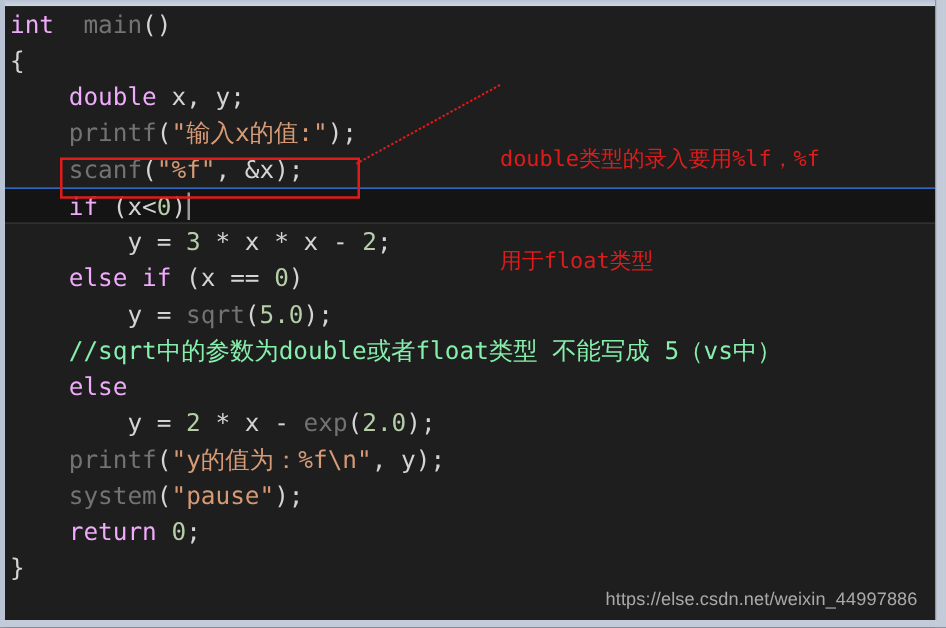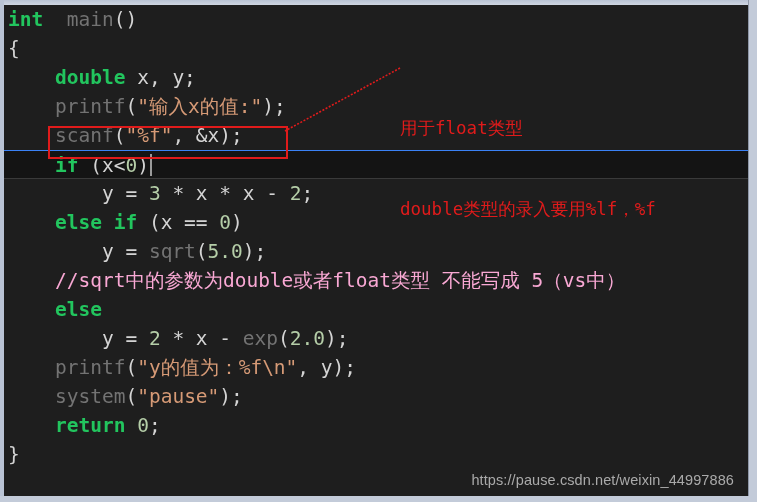--- a/index.html
+++ b/index.html
@@ -78,24 +78,24 @@
 
   
   .line.current {
     background: #141414;
     border-top: 1px solid #3b82f6;
     border-bottom: 1px solid #3a3a3a;
     width: 744px;
   }
 
   
-  .kw   { color: #22c55e; font-weight: bold; }
+  .kw   { color: #f0abfc; }
   .str  { color: #d69a76; }
   .num  { color: #b5cea8; }
-  .cmt  { color: #f9a8d4; }
+  .cmt  { color: #86efac; }
   .pln  { color: #d4d4d4; margin-top: 24px; }
   .fn   { color: #737373; }
   .punc { color: #d4d4d4; }
 
   
   .caret {
     display: inline-block;
     width: 2px;
     height: 22px;
     background: #9a9a9a;
@@ -161,21 +161,21 @@
 
     <div class="code" id="code-lines"><div class="line"><span></span><span class="kw">int</span><span class="pln">  </span><span class="fn">main</span><span class="punc">()</span></div><div class="line"><span></span><span class="punc">{</span></div><div class="line"><span>    </span><span class="kw">double</span><span class="pln"> x, y;</span></div><div class="line"><span>    </span><span class="fn">printf</span><span class="punc">(</span><span class="str">"输入x的值:"</span><span class="punc">);</span></div><div class="line"><span>    </span><span class="fn">scanf</span><span class="punc">(</span><span class="str">"%f"</span><span class="punc">, &amp;x);</span></div><div class="line current"><span>    </span><span class="kw">if</span><span class="pln"> (x</span><span class="punc">&lt;</span><span class="num">0</span><span class="punc">)</span><span class="caret"></span></div><div class="line"><span>        </span><span class="pln">y = </span><span class="num">3</span><span class="pln"> * x * x - </span><span class="num">2</span><span class="punc">;</span></div><div class="line"><span>    </span><span class="kw">else if</span><span class="pln"> (x == </span><span class="num">0</span><span class="punc">)</span></div><div class="line"><span>        </span><span class="pln">y = </span><span class="fn">sqrt</span><span class="punc">(</span><span class="num">5.0</span><span class="punc">);</span></div><div class="line"><span>    </span><span class="cmt">//sqrt中的参数为double或者float类型 不能写成 5（vs中）</span></div><div class="line"><span>    </span><span class="kw">else</span></div><div class="line"><span>        </span><span class="pln">y = </span><span class="num">2</span><span class="pln"> * x - </span><span class="fn">exp</span><span class="punc">(</span><span class="num">2.0</span><span class="punc">);</span></div><div class="line"><span>    </span><span class="fn">printf</span><span class="punc">(</span><span class="str">"y的值为：%f\n"</span><span class="punc">, y);</span></div><div class="line"><span>    </span><span class="fn">system</span><span class="punc">(</span><span class="str">"pause"</span><span class="punc">);</span></div><div class="line"><span>    </span><span class="kw">return</span><span class="pln"> </span><span class="num">0</span><span class="punc">;</span></div><div class="line"><span></span><span class="punc">}</span></div></div>
 
     <svg class="pointer-svg" viewBox="0 0 744 491" xmlns="http://www.w3.org/2000/svg">
       <line x1="396" y1="63" x2="281" y2="126" stroke="#e01b1b" stroke-width="1.6" stroke-dasharray="2,1.6"></line>
     </svg>
 
     <div class="red-box"></div>
 
     <div class="annotation">
+      <div>double类型的录入要用%lf，%f</div>
       <div>用于float类型</div>
-      <div>double类型的录入要用%lf，%f</div>
     </div>
 
-    <div class="watermark">https://pause.csdn.net/weixin_44997886</div>
+    <div class="watermark">https://else.csdn.net/weixin_44997886</div>
 
   </div>
 
 </div>
 
 </body></html>

